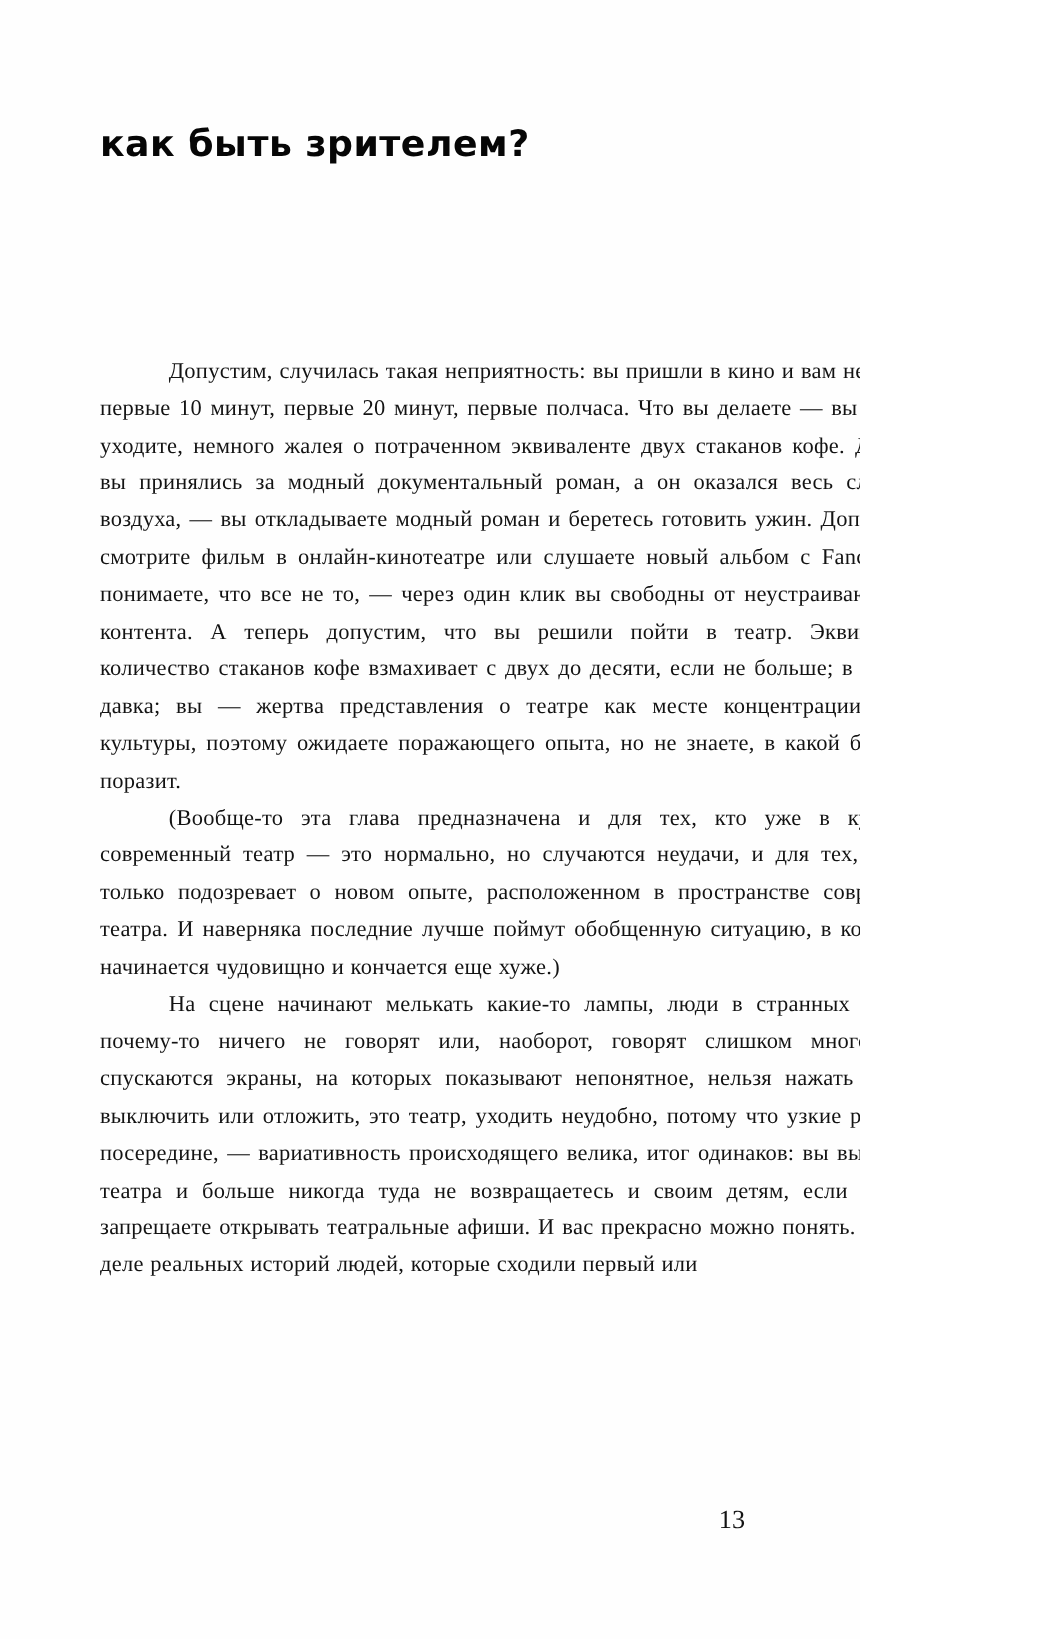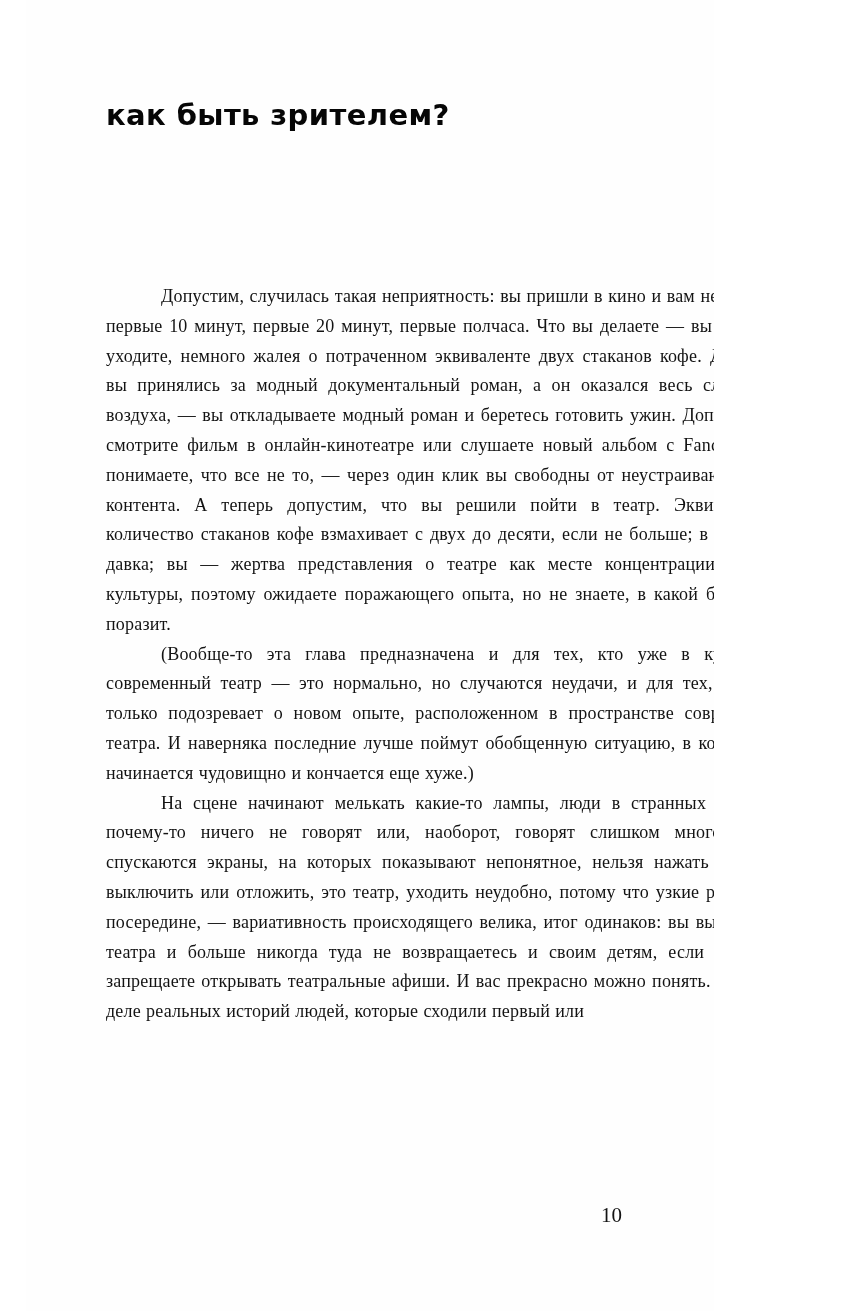--- a/index.html
+++ b/index.html
@@ -6,21 +6,20 @@
     margin: 0;
     padding: 0;
     background: #ffffff;
   }
   .page {
     position: relative;
     width: 688px;
     height: 1311px;
     background: #fefefe;
     overflow: hidden;
-    margin-left: 26px;
   }
   .chapter-title {
     position: absolute;
     left: 80px;
     top: 98px;
     margin: 0;
     font-family: "DejaVu Sans", "Liberation Sans", sans-serif;
     font-weight: 700;
     font-size: 29px;
     letter-spacing: 0.4px;
@@ -59,14 +58,14 @@
 
 <div class="page">
   <h1 class="chapter-title">как быть зрителем?</h1>
 
   <div class="body-text">
     <p>Допустим, случилась такая неприятность: вы пришли в кино и вам не нравятся первые 10 минут, первые 20 минут, первые полчаса. Что вы делаете — вы встаете и уходите, немного жалея о потраченном эквиваленте двух стаканов кофе. Допустим, вы принялись за модный документальный роман, а он оказался весь слеплен из воздуха, — вы откладываете модный роман и беретесь готовить ужин. Допустим, вы смотрите фильм в онлайн-кинотеатре или слушаете новый альбом с FancyMusic и понимаете, что все не то, — через один клик вы свободны от неустраивающего вас контента. А теперь допустим, что вы решили пойти в театр. Эквивалентное количество стаканов кофе взмахивает с двух до десяти, если не больше; в гардеробе давка; вы — жертва представления о театре как месте концентрации высокой культуры, поэтому ожидаете поражающего опыта, но не знаете, в какой бок он вас поразит.</p>
     <p>(Вообще-то эта глава предназначена и для тех, кто уже в курсе, что современный театр — это нормально, но случаются неудачи, и для тех, кто пока только подозревает о новом опыте, расположенном в пространстве современного театра. И наверняка последние лучше поймут обобщенную ситуацию, в которой все начинается чудовищно и кончается еще хуже.)</p>
     <p>На сцене начинают мелькать какие-то лампы, люди в странных костюмах почему-то ничего не говорят или, наоборот, говорят слишком много, сверху спускаются экраны, на которых показывают непонятное, нельзя нажать на паузу, выключить или отложить, это театр, уходить неудобно, потому что узкие ряды, а вы посередине, — вариативность происходящего велика, итог одинаков: вы выходите из театра и больше никогда туда не возвращаетесь и своим детям, если они есть, запрещаете открывать театральные афиши. И вас прекрасно можно понять. На самом деле реальных историй людей, которые сходили первый или</p>
   </div>
 
-  <div class="page-number">10</div>
+  <div class="page-number">13</div>
 </div>
 
 </body></html>

